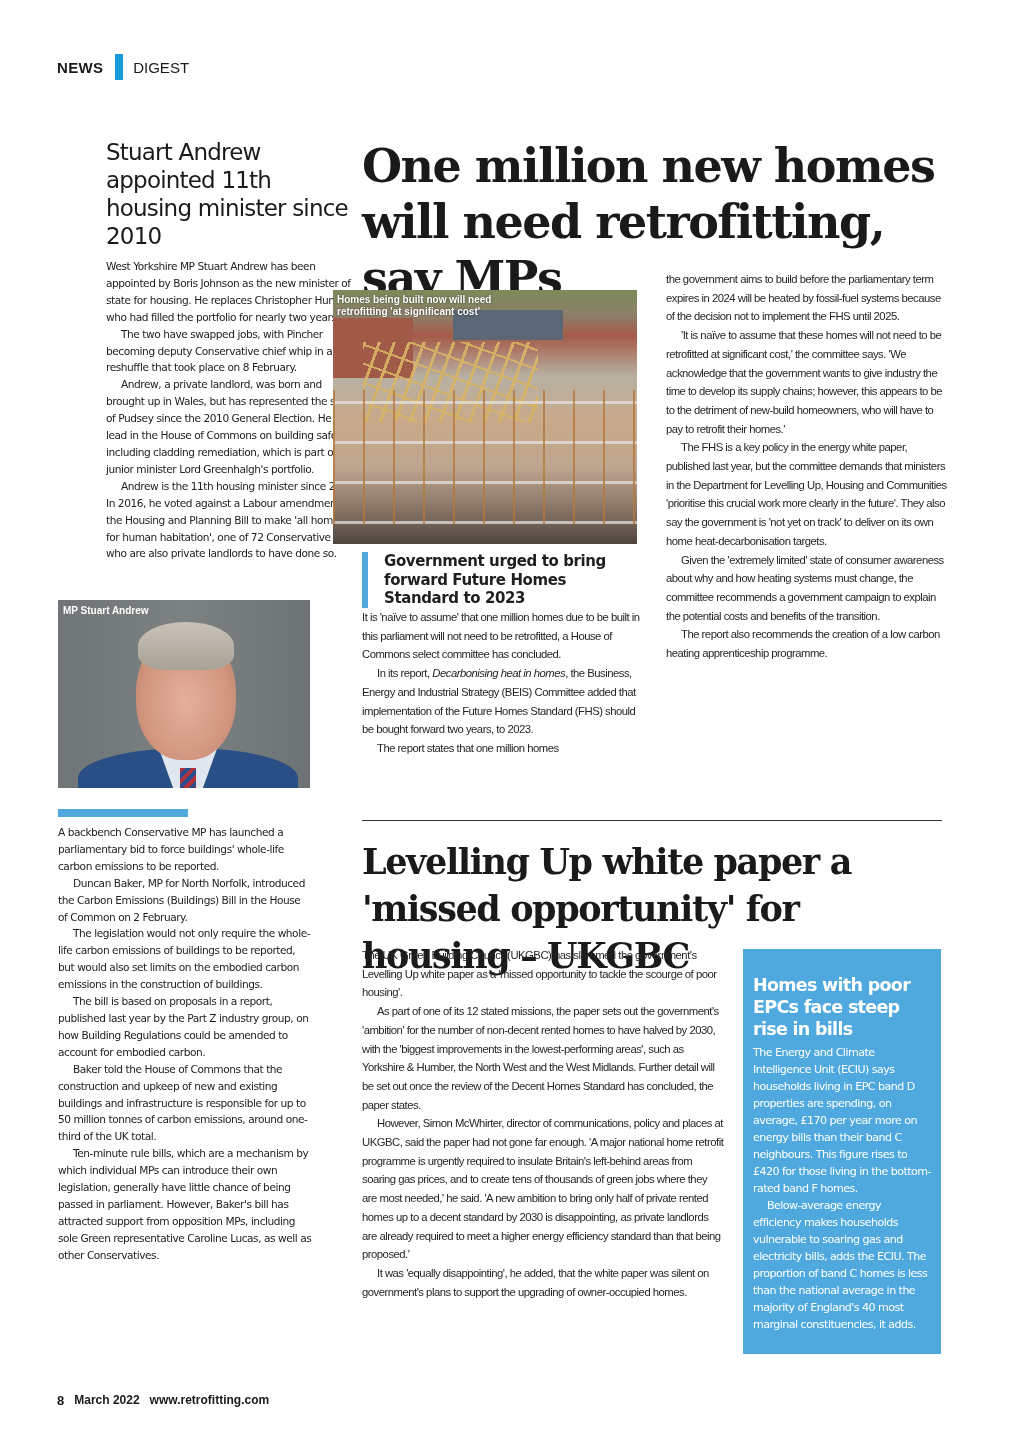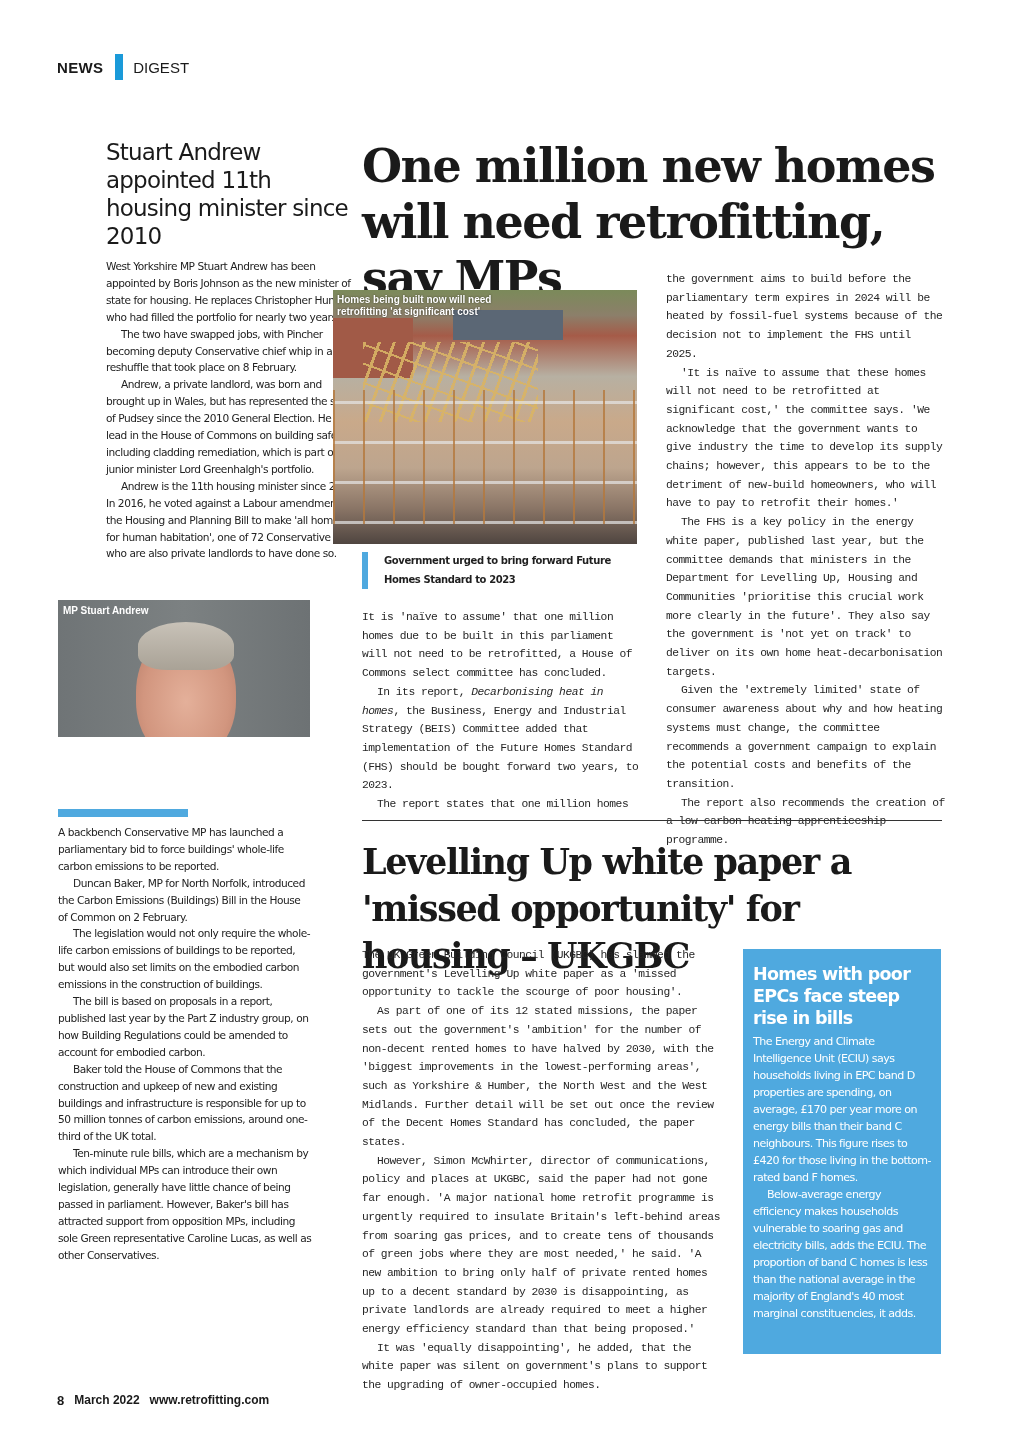--- a/index.html
+++ b/index.html
@@ -9,53 +9,53 @@
   .masthead { position: absolute; left: 57px; top: 54px; display: flex; align-items: center; height: 26px; }
   .masthead .news { font-family: "Liberation Sans", sans-serif; font-weight: bold; font-size: 15px; letter-spacing: 0.3px; color: #1a1a1a; }
   .masthead .bar { width: 8px; height: 26px; background: #1a9ad9; margin: 0 10px 0 12px; }
   .masthead .digest { font-size: 15px; color: #1a1a1a; }
 
   .col-left { position: absolute; left: 58px; top: 138px; width: 254px; margin-left: 48px; }
   .side-head { font-family: "DejaVu Sans", sans-serif; font-size: 23px; line-height: 28px; color: #1a1a1a; letter-spacing: -0.8px; margin-bottom: 8px; font-weight: normal; }
   .side-body p { font-family: "DejaVu Sans", sans-serif; font-size: 10.6px; line-height: 16.9px; color: #222; letter-spacing: -0.45px; }
   .side-body p + p { text-indent: 15px; }
 
-  .portrait { position: absolute; left: 58px; top: 600px; width: 252px; height: 137px; background: linear-gradient(90deg,#6f7476 0%,#7c8182 50%,#6d7274 100%); overflow: hidden; }
+  .portrait { position: absolute; left: 58px; top: 600px; width: 252px; height: 188px; background: linear-gradient(90deg,#6f7476 0%,#7c8182 50%,#6d7274 100%); overflow: hidden; }
   .portrait .caption { position: absolute; left: 5px; top: 5px; color: #fff; font-weight: bold; font-size: 10px; font-family: "Liberation Sans", sans-serif; }
   .portrait .head { position: absolute; left: 78px; top: 30px; width: 100px; height: 130px; border-radius: 48% 48% 45% 45%; background: radial-gradient(ellipse at 50% 55%, #e4b09a 0%, #d2967f 60%, #b47a66 100%); }
   .portrait .hair { position: absolute; left: 80px; top: 22px; width: 96px; height: 48px; border-radius: 50% 50% 30% 30%; background: linear-gradient(#c8c2b8,#a9a296); }
   .portrait .suit { position: absolute; left: 20px; top: 148px; width: 220px; height: 60px; border-radius: 50% 50% 0 0; background: #2a4f86; }
   .portrait .shirt { position: absolute; left: 100px; top: 146px; width: 60px; height: 50px; background: #dfe6ee; clip-path: polygon(0 0,100% 0,70% 100%,30% 100%); }
   .portrait .tie { position: absolute; left: 122px; top: 168px; width: 16px; height: 22px; background: repeating-linear-gradient(135deg,#b2323a 0 4px,#2b4a8c 4px 8px); }
 
   .blue-rule { position: absolute; left: 58px; top: 809px; width: 130px; height: 8px; background: #4fa9df; }
   .col-left2 { position: absolute; left: 58px; top: 824px; width: 254px; }
 
   .lead-head { position: absolute; left: 362px; top: 138px; width: 590px; font-family: "DejaVu Serif", serif; font-weight: bold; font-size: 46px; line-height: 56px; color: #1a1a1a; letter-spacing: -1.5px; }
 
   .photo { position: absolute; left: 333px; top: 290px; width: 304px; height: 254px; overflow: hidden;
     background: linear-gradient(180deg,#7b8a5a 0%,#8c7f6a 10%,#a55b48 18%,#b7b0a2 34%,#c9a98a 52%,#bda58e 70%,#8a7566 86%,#4f4540 100%); }
   .photo .roof { position: absolute; left: 30px; top: 52px; width: 175px; height: 80px; background: repeating-linear-gradient(110deg,#d9b466 0 3px,transparent 3px 14px), repeating-linear-gradient(20deg,#d9b466 0 2px,transparent 2px 18px); opacity: .9; }
   .photo .scaf { position: absolute; inset: 100px 0 20px 0; background: repeating-linear-gradient(90deg,rgba(180,120,60,.8) 0 2px,transparent 2px 30px), repeating-linear-gradient(0deg,rgba(230,230,230,.7) 0 3px,transparent 3px 40px); }
   .photo .roof2 { position: absolute; left: 120px; top: 20px; width: 110px; height: 30px; background: #5b6775; }
   .photo .house { position: absolute; left: 0; top: 28px; width: 80px; height: 60px; background: #a15a47; }
   .photo .caption { position: absolute; left: 4px; top: 4px; width: 180px; color: #fff; font-weight: bold; font-size: 10px; line-height: 12px; text-shadow: 0 0 2px rgba(0,0,0,.6); }
 
-  .standfirst { position: absolute; left: 362px; top: 552px; width: 270px; padding-left: 16px; border-left: 6px solid #4fa9df; font-family: "DejaVu Sans", sans-serif; font-weight: bold; font-size: 10px; line-height: 18.5px; color: #1f1f1f; letter-spacing: -0.4px; }
+  .standfirst { position: absolute; left: 362px; top: 552px; width: 270px; padding-left: 16px; border-left: 6px solid #4fa9df; font-family: "DejaVu Sans", sans-serif; font-weight: bold; font-size: 15px; line-height: 18.5px; color: #1f1f1f; letter-spacing: -0.4px; }
 
-  .body-col { position: absolute; font-family: Liberation Mono, monospace; font-size: 11.3px; line-height: 18.7px; color: #262626; letter-spacing: -0.5px; }
+  .body-col { position: absolute; font-family: Liberation Sans, sans-serif; font-size: 11.3px; line-height: 18.7px; color: #262626; letter-spacing: -0.5px; }
   .body-col p + p { text-indent: 15px; }
   .lead-a { left: 362px; top: 608px; width: 278px; }
   .lead-b { left: 666px; top: 270px; width: 282px; }
 
   .hr { position: absolute; left: 362px; top: 820px; width: 580px; height: 1px; background: #333; }
   .second-head { position: absolute; left: 362px; top: 838px; width: 580px; font-family: "DejaVu Serif", serif; font-size: 35px; line-height: 47px; color: #1a1a1a; letter-spacing: -1.4px; }
   .lu-col { left: 362px; top: 946px; width: 362px; }
 
-  .boxout { position: absolute; left: 743px; top: 949px; width: 198px; height: 405px; background: #4fa9df; padding: 14px 10px; color: #fff; }
+  .boxout { position: absolute; left: 743px; top: 949px; width: 198px; height: 405px; background: #4fa9df; padding: 25px 10px; color: #fff; }
   .boxout h3 { font-family: "DejaVu Sans", sans-serif; font-weight: bold; font-size: 17.5px; line-height: 22px; letter-spacing: -0.7px; margin-bottom: 4px; }
   .boxout p { font-family: "DejaVu Sans", sans-serif; font-size: 11.1px; line-height: 17px; letter-spacing: -0.55px; }
   .boxout p + p { text-indent: 14px; }
 
   .footer { position: absolute; left: 57px; top: 1393px; display: flex; gap: 10px; font-size: 12px; font-weight: bold; color: #1a1a1a; }
   .footer .num { font-size: 13px; }
 </style>
 </head>
 <body>
 

